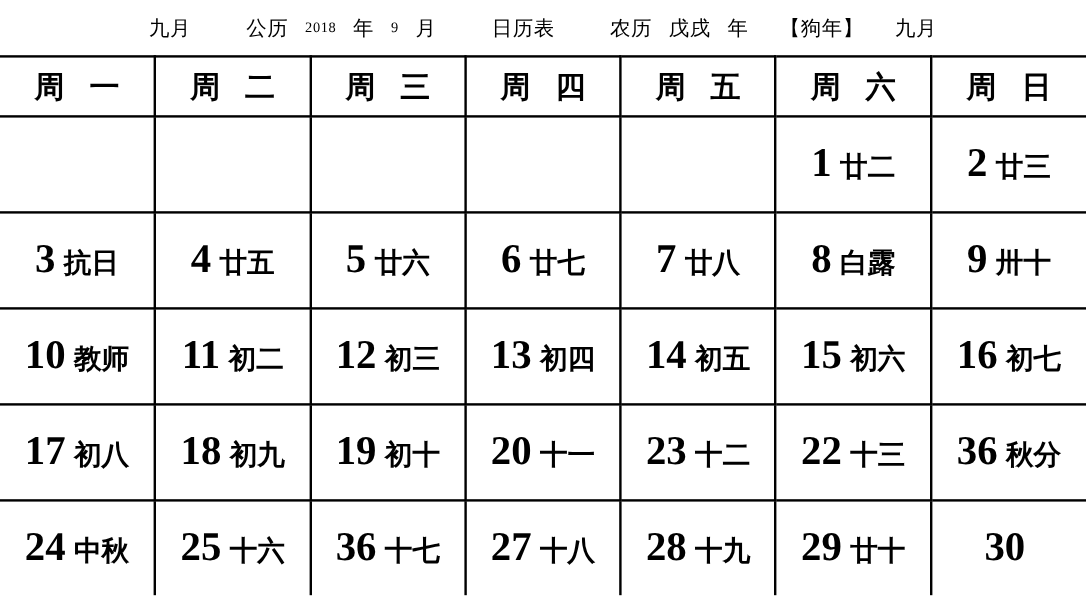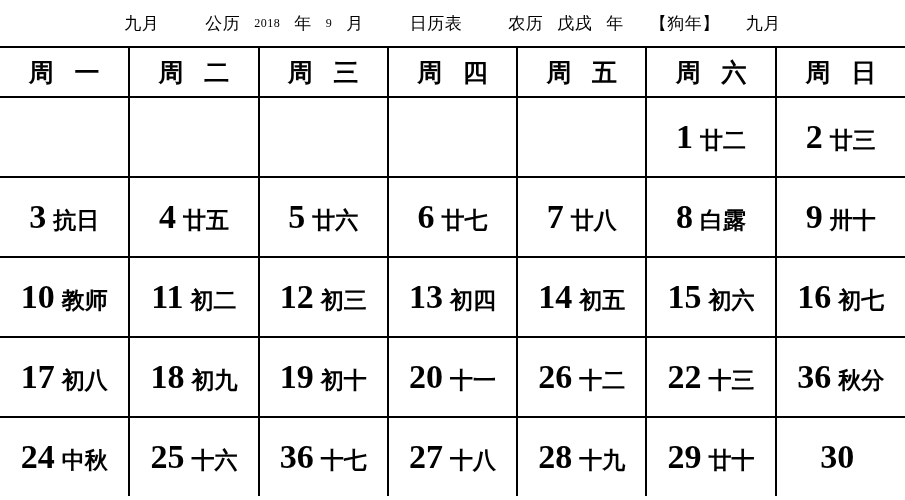--- a/index.html
+++ b/index.html
@@ -293,21 +293,21 @@
             </div>
           </td>
         <td>
             <div class="cell">
               <span class="solar">20</span>
               <span class="lunar">十一</span>
             </div>
           </td>
         <td>
             <div class="cell">
-              <span class="solar">26</span>
+              <span class="solar">23</span>
               <span class="lunar">十二</span>
             </div>
           </td>
         <td>
             <div class="cell">
               <span class="solar">22</span>
               <span class="lunar">十三</span>
             </div>
           </td>
         <td>

